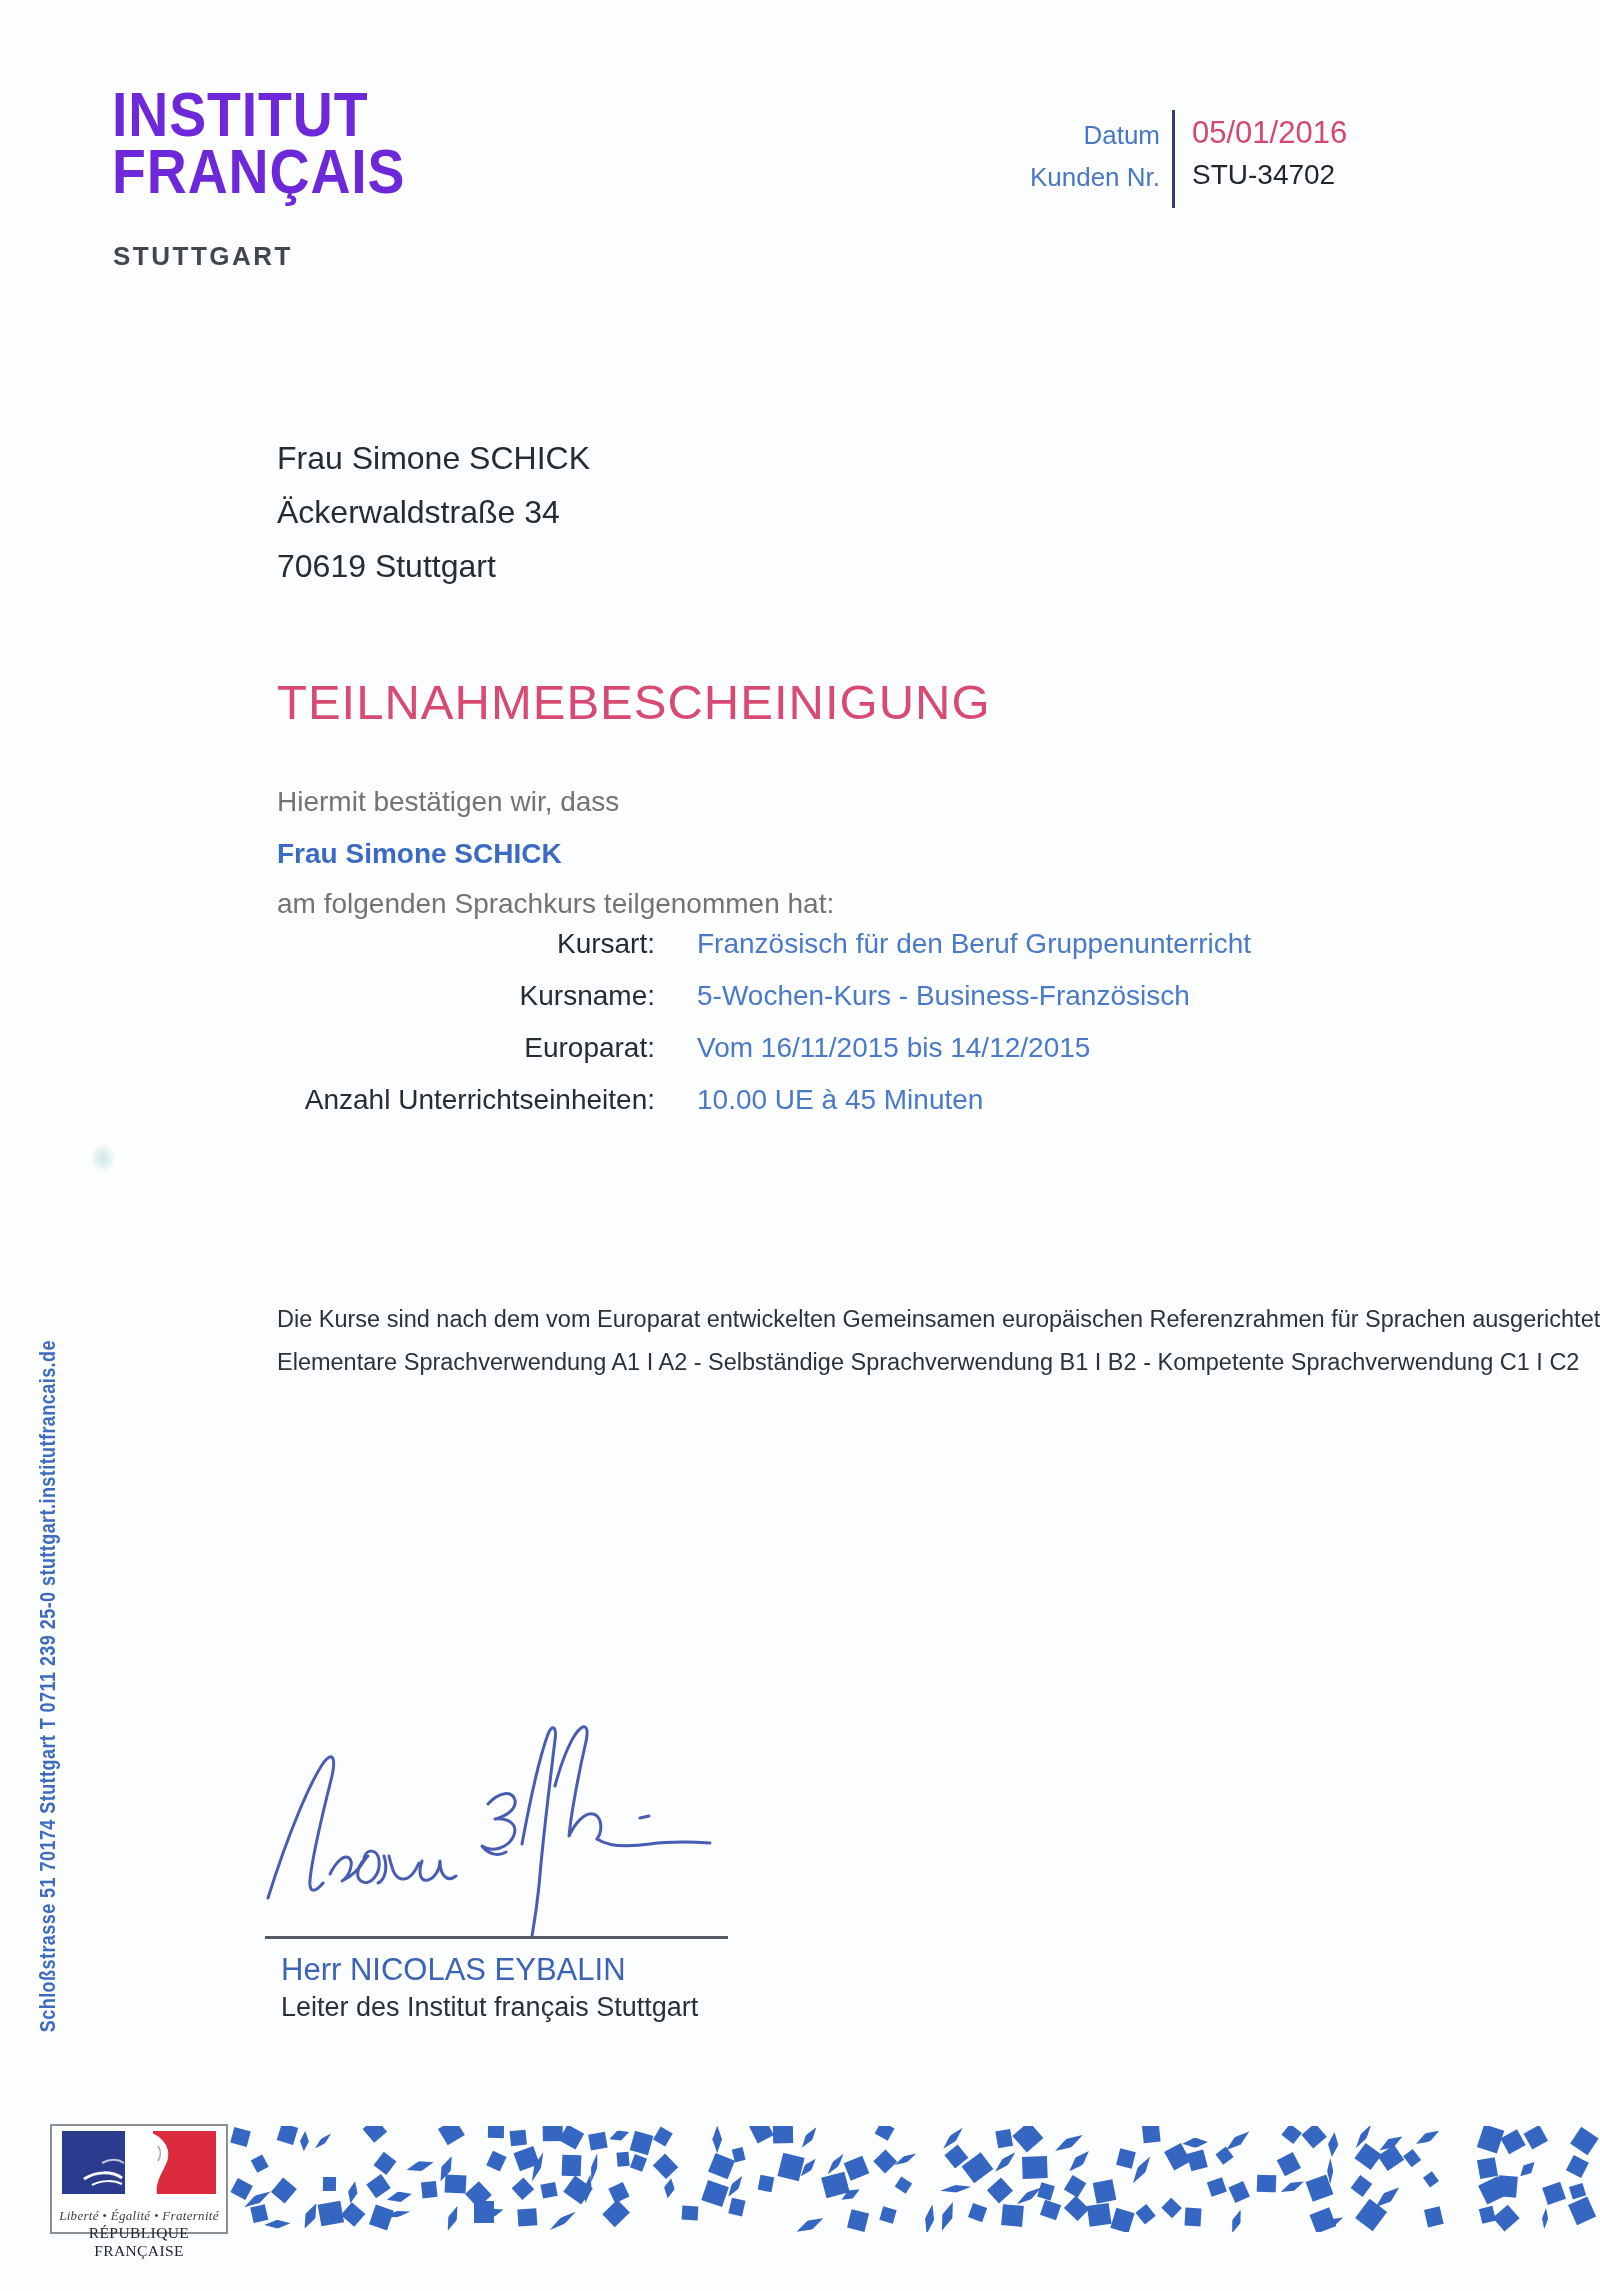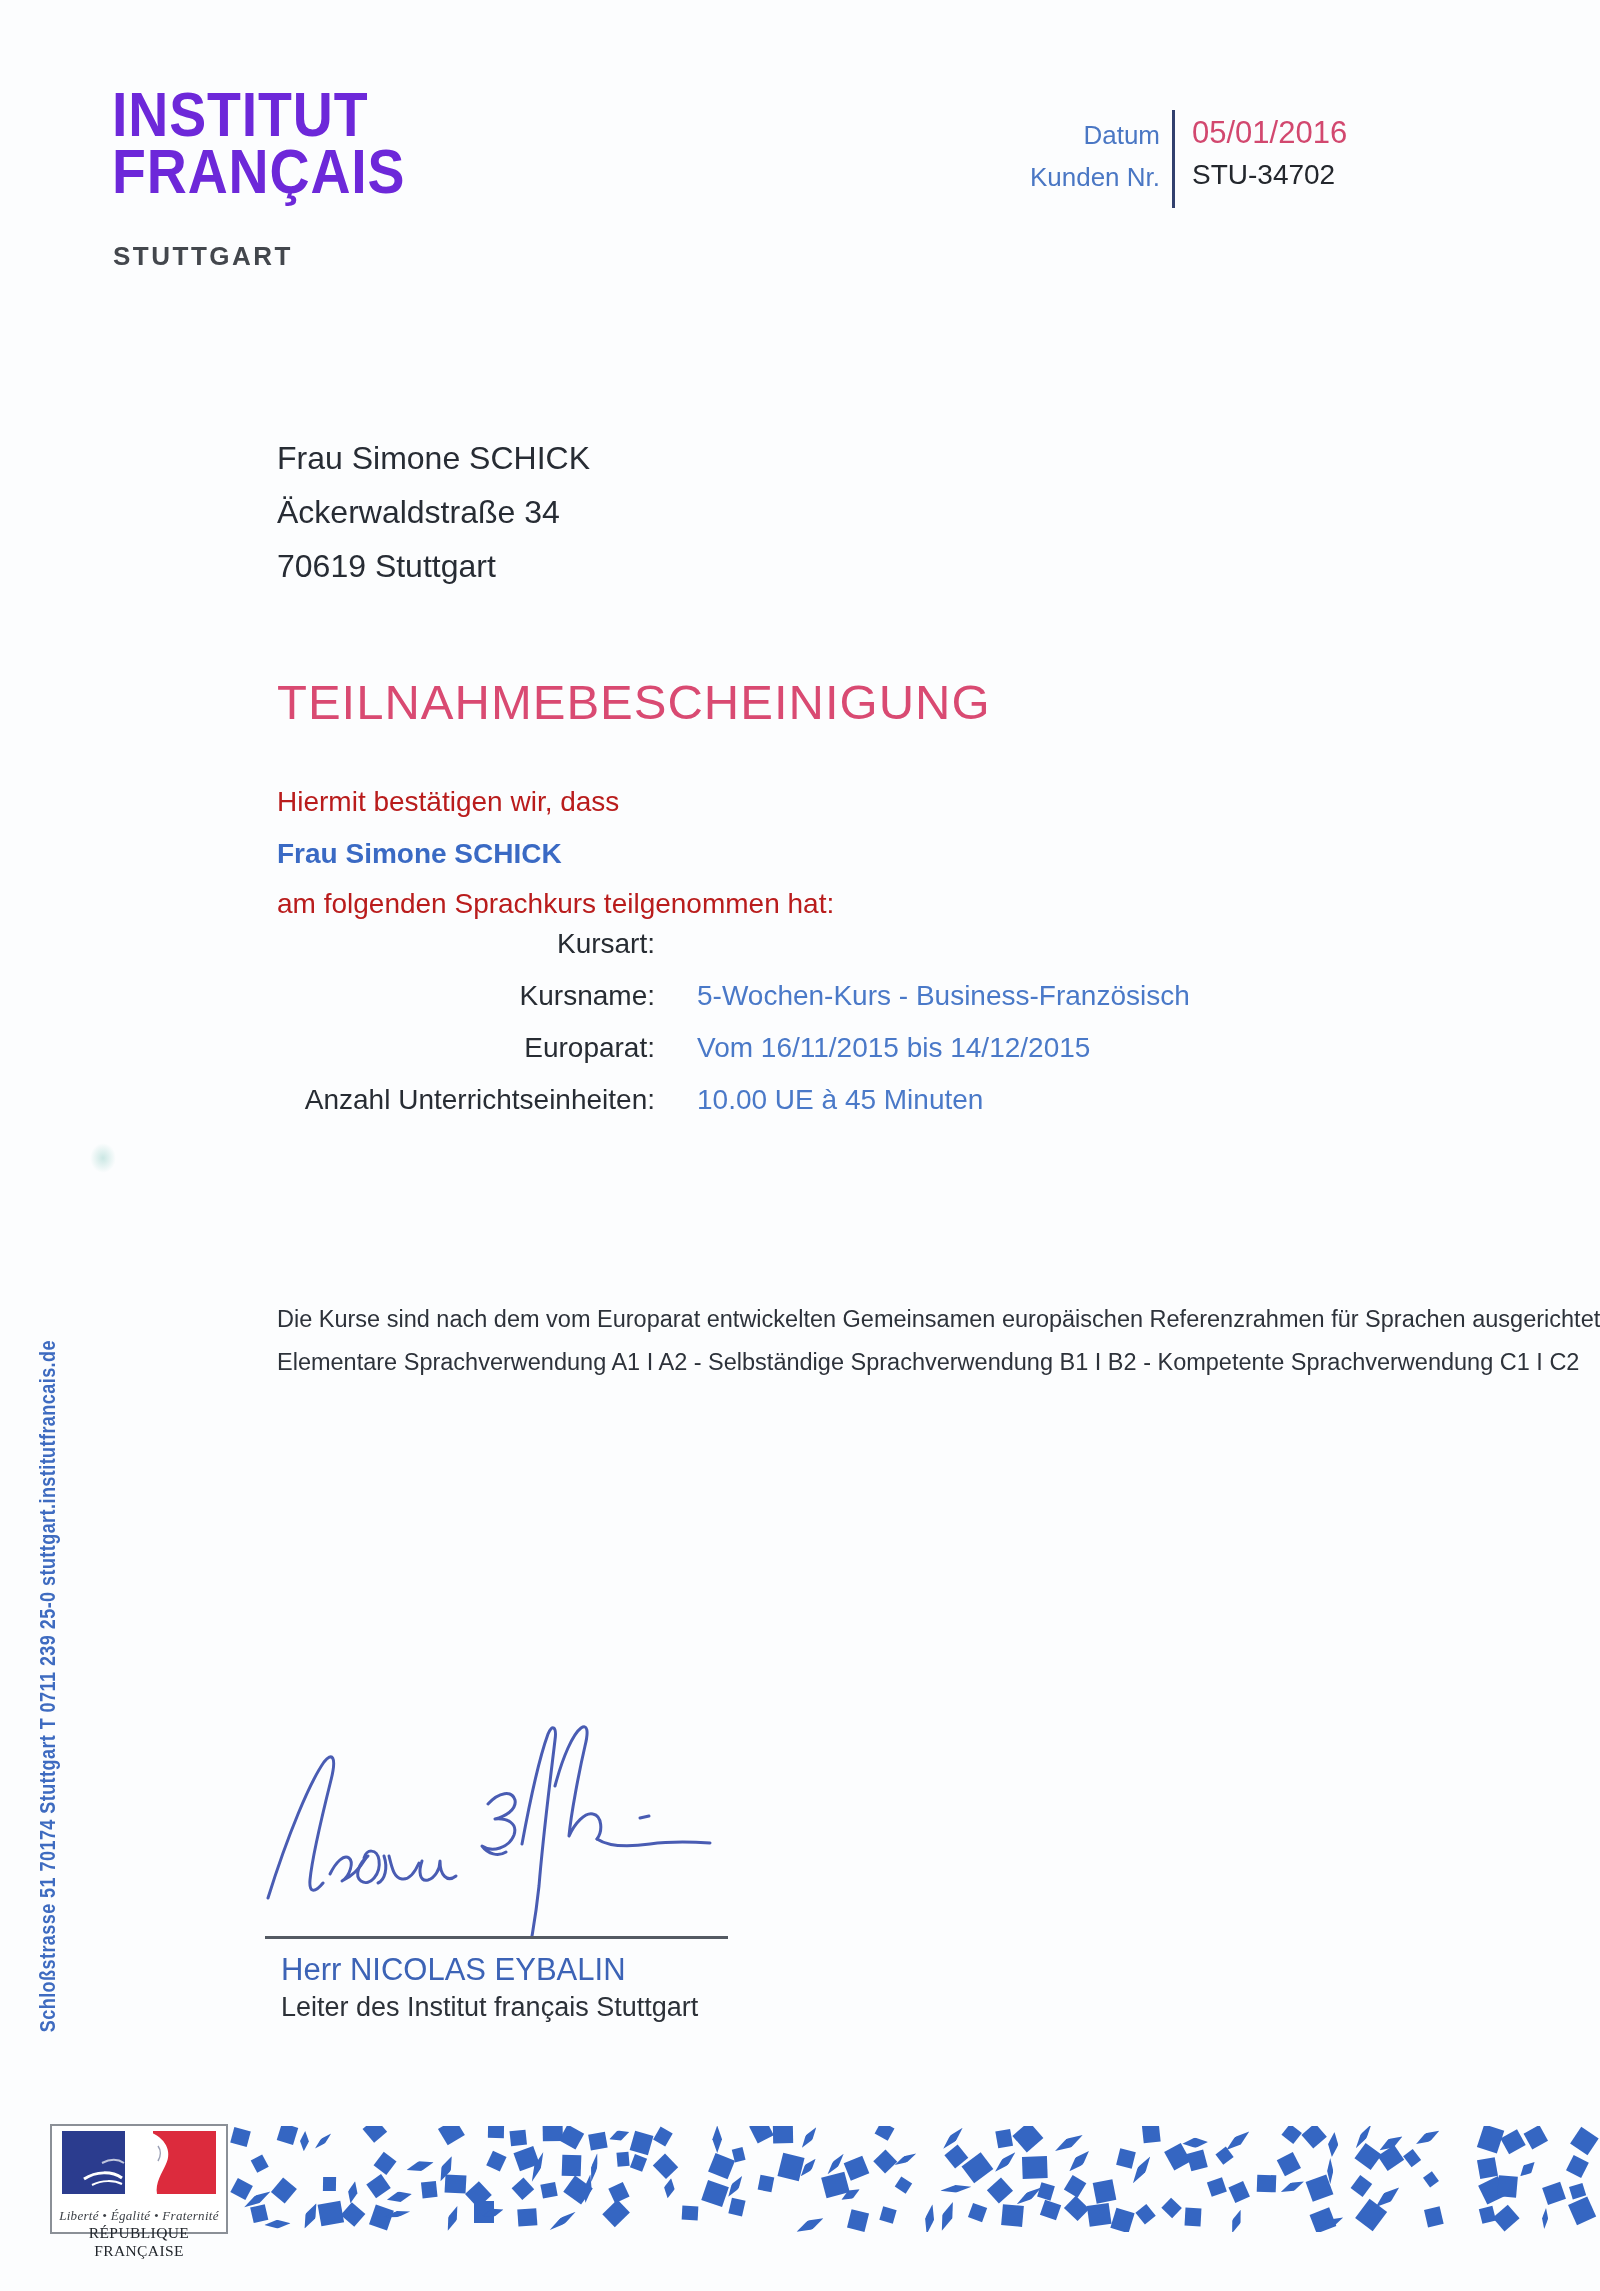--- a/index.html
+++ b/index.html
@@ -19,21 +19,21 @@
   .meta-divider{position:absolute;left:1172px;top:110px;width:3px;height:98px;background:#32406e;}
   .meta-values{position:absolute;left:1192px;top:112px;}
   .meta-date{font-size:31px;line-height:42px;color:#d2486f;}
   .meta-cust{font-size:28px;line-height:42px;color:#23272d;}
   
   .addr{position:absolute;left:277px;top:442px;font-size:32px;color:#272c34;}
   .addr div{line-height:33px;margin-bottom:21px;}
   
   .doc-title{position:absolute;left:277px;top:674px;font-size:49px;letter-spacing:1px;color:#d94a72;white-space:nowrap;}
   
-  .par{position:absolute;left:277px;font-size:28px;color:#b91c1c;}
+  .par{position:absolute;left:277px;font-size:28px;color:#737373;}
   .par.intro{top:786px;}
   .par.name{top:838px;font-weight:bold;color:#3a6ac4;}
   .par.outro{top:888px;}
   
   .course{position:absolute;left:150px;top:918px;}
   .course-row{display:flex;align-items:center;height:52px;}
   .course-label{width:505px;text-align:right;font-size:28px;color:#272c33;}
   .course-value{margin-left:42px;font-size:28px;color:#4a79c8;white-space:nowrap;}
   
   .note{position:absolute;left:277px;font-size:23.5px;color:#2d323a;white-space:nowrap;}
@@ -95,20 +95,21 @@
 
   <div class="doc-title">TEILNAHMEBESCHEINIGUNG</div>
 
   <div class="par intro">Hiermit bestätigen wir, dass</div>
   <div class="par name">Frau Simone SCHICK</div>
   <div class="par outro">am folgenden Sprachkurs teilgenommen hat:</div>
 
   <div class="course">
     <div class="course-row">
       <div class="course-label">Kursart:</div>
+      <div class="course-value">Französisch für den Beruf Gruppenunterricht</div>
     </div>
     <div class="course-row">
       <div class="course-label">Kursname:</div>
       <div class="course-value">5-Wochen-Kurs - Business-Französisch</div>
     </div>
     <div class="course-row">
       <div class="course-label">Europarat:</div>
       <div class="course-value">Vom 16/11/2015 bis 14/12/2015</div>
     </div>
     <div class="course-row">

